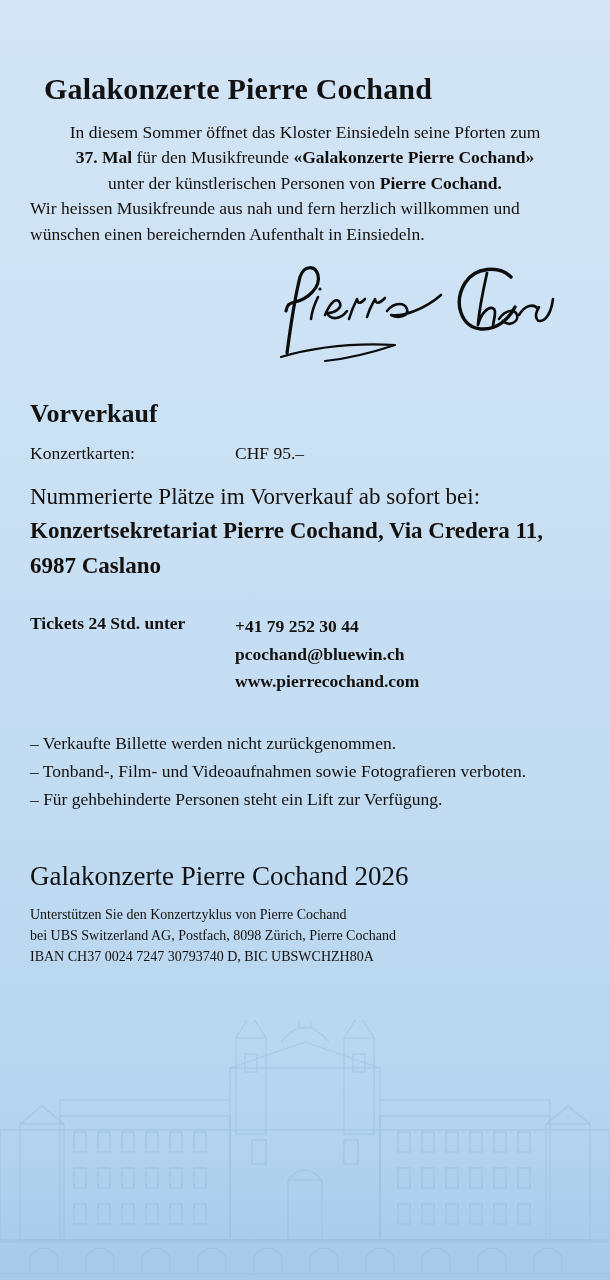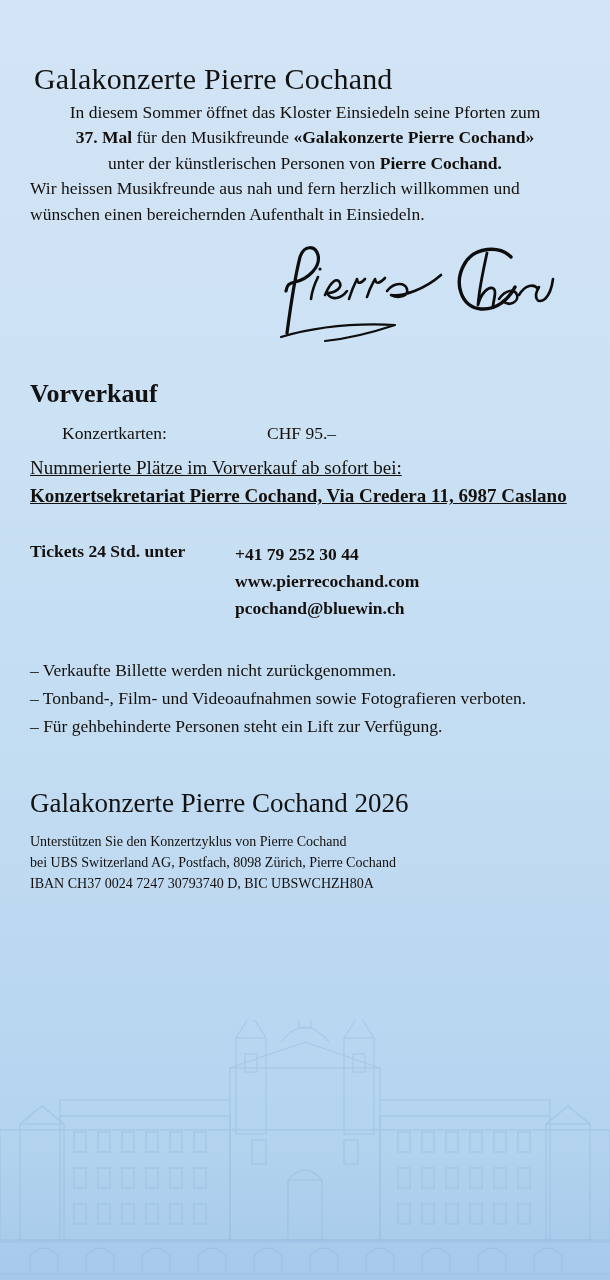--- a/index.html
+++ b/index.html
@@ -40,22 +40,22 @@
     opacity: 0.30;
     pointer-events: none;
   }
   .content {
     position: relative;
     z-index: 2;
     padding: 0 30px;
   }
   h1.title {
     font-size: 30px;
-    font-weight: normal;
-    margin: 4px;
+    font-weight: bold;
+    margin: 14px;
     padding-top: 58px;
     letter-spacing: 0.2px;
     color: #121212;
   }
   p.para {
     font-size: 17.5px;
     line-height: 1.45;
     color: #14100d;
     margin: 0;
   }
@@ -91,28 +91,26 @@
   }
   .price-row {
     margin-top: 14px;
     font-size: 17.5px;
     color: #14100d;
     display: flex;
   }
   .price-row .label {
     width: 205px;
     flex: none;
-    margin-left: 32px;
   }
   .vv-block {
-    margin-top: 10px;
-    font-size: 19px;
+    margin-top: 16px;
+    font-size: 23px;
     line-height: 1.5;
     color: #14100d;
-    text-decoration: underline;
   }
   .tickets {
     margin-top: 30px;
     display: flex;
     font-size: 17.5px;
     color: #14100d;
     font-weight: bold;
   }
   .tickets .t-label {
     width: 205px;
@@ -293,22 +291,22 @@
 
     <div class="vv-block">
       <div>Nummerierte Plätze im Vorverkauf ab sofort bei:</div>
       <div><b>Konzertsekretariat Pierre Cochand, Via Credera 11, 6987 Caslano</b></div>
     </div>
 
     <div class="tickets">
       <span class="t-label">Tickets 24 Std. unter</span>
       <span class="t-values">
         <div>+41 79 252 30 44</div>
+        <div>pcochand@bluewin.ch</div>
         <div>www.pierrecochand.com</div>
-        <div>pcochand@bluewin.ch</div>
       </span>
     </div>
 
     <div class="rules">
       <div>– Verkaufte Billette werden nicht zurückgenommen.</div>
       <div>– Tonband-, Film- und Videoaufnahmen sowie Fotografieren verboten.</div>
       <div>– Für gehbehinderte Personen steht ein Lift zur Verfügung.</div>
     </div>
 
     <h2 class="year">Galakonzerte Pierre Cochand 2026</h2>

